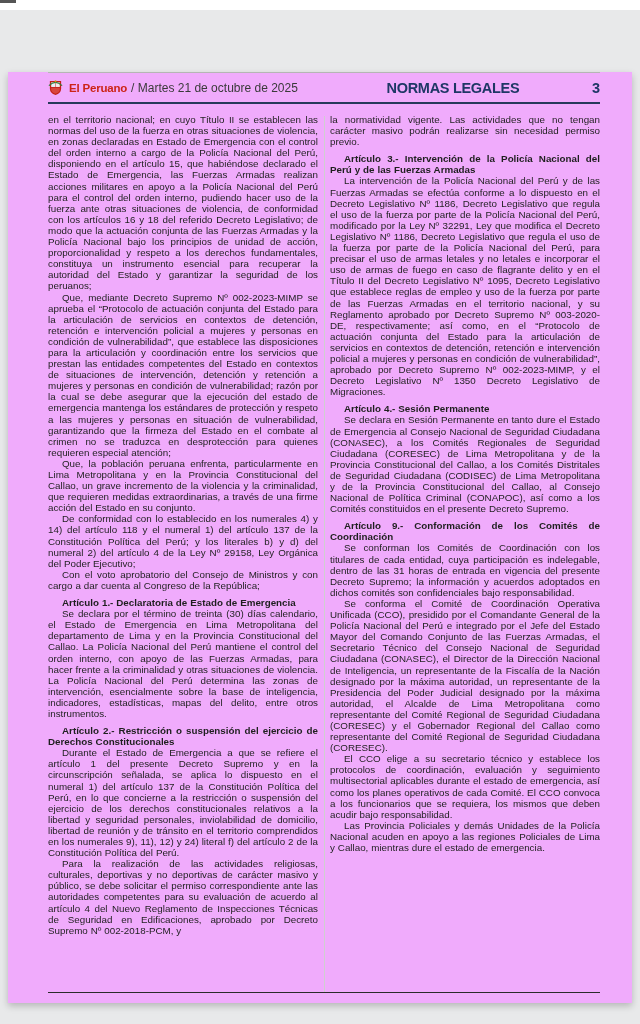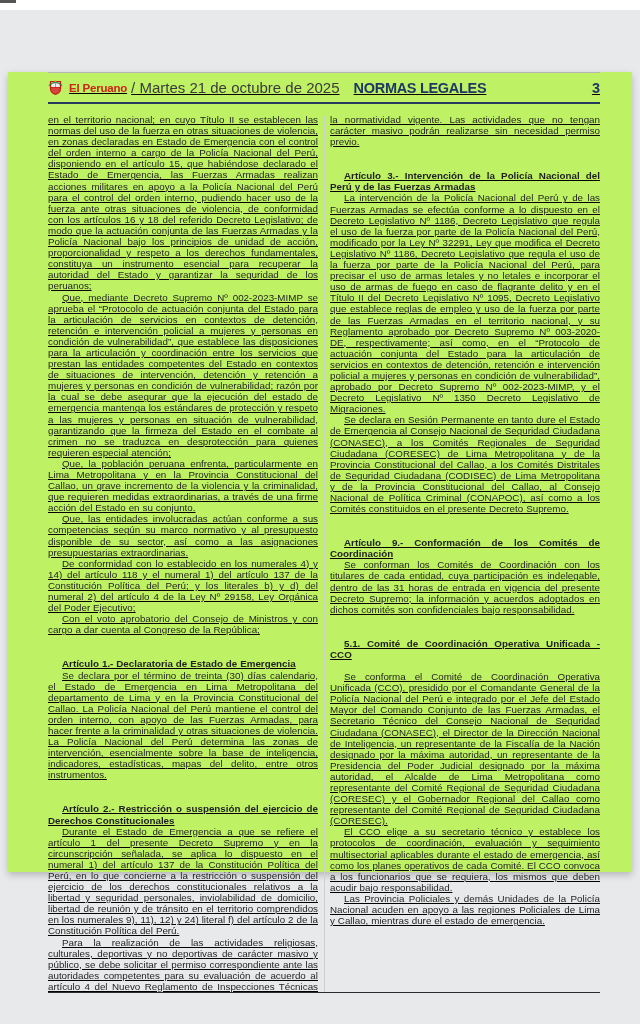--- a/index.html
+++ b/index.html
@@ -5,55 +5,54 @@
   html,body{margin:0;padding:0;}
   body{
     width:640px;height:1024px;overflow:hidden;position:relative;
     background:#e8e9ea;
     font-family:"Liberation Sans",sans-serif;
     -webkit-font-smoothing:antialiased;
   }
   .top-strip{position:absolute;top:0;left:0;width:640px;height:10px;background:#ffffff;}
   .top-sliver{position:absolute;top:0;left:0;width:16px;height:3px;background:#555;}
   .paper{
-    position:absolute;left:8px;top:72px;width:624px;height:800px;
-    background:#bef264;
+    position:absolute;left:8px;top:72px;width:624px;height:931px;
+    background:#f0abfc;
     box-shadow:0 3px 7px rgba(0,0,0,0.22);
-    text-decoration:underline;
   }
   .header{
     margin:0 32px 0 40px;
     height:29px;
     border-top:1px solid #b5b5b5;
     border-bottom:2px solid #27395c;
     display:flex;align-items:center;justify-content:space-between;
   }
   .header-left{display:flex;align-items:center;gap:4px;min-width:230px;}
   .coat{display:inline-flex;width:15px;height:16px;margin-right:2px;}
   .brand{color:#cc2417;font-weight:700;font-size:11.5px;letter-spacing:-0.2px;}
-  .hdate{color:#3a3a3a;font-size:15px;font-weight:500;}
+  .hdate{color:#3a3a3a;font-size:12px;font-weight:500;}
   .section-title{
     color:#1e3765;font-weight:700;font-size:14.5px;letter-spacing:-0.3px;
-    flex:1;transform:translateX(14px);
+    flex:1;text-align:center;transform:translateX(14px);
   }
   .page-num{color:#1e3765;font-weight:700;font-size:14.5px;min-width:20px;text-align:right;}
   .docbody{
     margin:10px 32px 0 40px;
     height:878px;overflow:hidden;
     display:flex;
   }
   .col{width:270px;}
   .col-divider{width:1px;background:#cfcfcf;margin:2px 5px 0 6px;}
   .para{
     margin:0;font-size:9.8px;line-height:11.1px;color:#1f1f1f;
     text-align:justify;word-spacing:0.2px;
   }
   .para.indent{text-indent:14px;}
   .para.head{font-weight:700;}
-  .para.mt{margin-top:23px;}
+  .para.mt{margin-top:6px;}
   .para.mb{margin-bottom:11px;}
   .bottom-rule{
     margin:0 32px 0 40px;height:0;border-top:1.6px solid #2b2b2b;
   }
 </style>
 </head>
 <body>
 
 <div class="top-strip"></div>
 <div class="top-sliver"></div>
@@ -77,38 +76,37 @@
     </div>
     <div class="section-title">NORMAS LEGALES</div>
     <div class="page-num">3</div>
   </div>
 
   <div class="docbody">
     <div class="col" id="col-left">
         <p class="para">en el territorio nacional; en cuyo Título II se establecen las normas del uso de la fuerza en otras situaciones de violencia, en zonas declaradas en Estado de Emergencia con el control del orden interno a cargo de la Policía Nacional del Perú, disponiendo en el artículo 15, que habiéndose declarado el Estado de Emergencia, las Fuerzas Armadas realizan acciones militares en apoyo a la Policía Nacional del Perú para el control del orden interno, pudiendo hacer uso de la fuerza ante otras situaciones de violencia, de conformidad con los artículos 16 y 18 del referido Decreto Legislativo; de modo que la actuación conjunta de las Fuerzas Armadas y la Policía Nacional bajo los principios de unidad de acción, proporcionalidad y respeto a los derechos fundamentales, constituya un instrumento esencial para recuperar la autoridad del Estado y garantizar la seguridad de los peruanos;</p>
         <p class="para indent">Que, mediante Decreto Supremo Nº 002-2023-MIMP se aprueba el “Protocolo de actuación conjunta del Estado para la articulación de servicios en contextos de detención, retención e intervención policial a mujeres y personas en condición de vulnerabilidad”, que establece las disposiciones para la articulación y coordinación entre los servicios que prestan las entidades competentes del Estado en contextos de situaciones de intervención, detención y retención a mujeres y personas en condición de vulnerabilidad; razón por la cual se debe asegurar que la ejecución del estado de emergencia mantenga los estándares de protección y respeto a las mujeres y personas en situación de vulnerabilidad, garantizando que la firmeza del Estado en el combate al crimen no se traduzca en desprotección para quienes requieren especial atención;</p>
         <p class="para indent">Que, la población peruana enfrenta, particularmente en Lima Metropolitana y en la Provincia Constitucional del Callao, un grave incremento de la violencia y la criminalidad, que requieren medidas extraordinarias, a través de una firme acción del Estado en su conjunto.</p>
-        <p class="para indent">Que, las entidades involucradas actúan conforme a sus competencias según su marco normativo y al presupuesto disponible de su sector, así como a las asignaciones presupuestarias extraordinarias.</p>
         <p class="para indent">De conformidad con lo establecido en los numerales 4) y 14) del artículo 118 y el numeral 1) del artículo 137 de la Constitución Política del Perú; y los literales b) y d) del numeral 2) del artículo 4 de la Ley Nº 29158, Ley Orgánica del Poder Ejecutivo;</p>
         <p class="para indent">Con el voto aprobatorio del Consejo de Ministros y con cargo a dar cuenta al Congreso de la República;</p>
         <p class="para head indent mt">Artículo 1.- Declaratoria de Estado de Emergencia</p>
         <p class="para indent">Se declara por el término de treinta (30) días calendario, el Estado de Emergencia en Lima Metropolitana del departamento de Lima y en la Provincia Constitucional del Callao. La Policía Nacional del Perú mantiene el control del orden interno, con apoyo de las Fuerzas Armadas, para hacer frente a la criminalidad y otras situaciones de violencia. La Policía Nacional del Perú determina las zonas de intervención, esencialmente sobre la base de inteligencia, indicadores, estadísticas, mapas del delito, entre otros instrumentos.</p>
         <p class="para head indent mt">Artículo 2.- Restricción o suspensión del ejercicio de Derechos Constitucionales</p>
         <p class="para indent">Durante el Estado de Emergencia a que se refiere el artículo 1 del presente Decreto Supremo y en la circunscripción señalada, se aplica lo dispuesto en el numeral 1) del artículo 137 de la Constitución Política del Perú, en lo que concierne a la restricción o suspensión del ejercicio de los derechos constitucionales relativos a la libertad y seguridad personales, inviolabilidad de domicilio, libertad de reunión y de tránsito en el territorio comprendidos en los numerales 9), 11), 12) y 24) literal f) del artículo 2 de la Constitución Política del Perú.</p>
         <p class="para indent">Para la realización de las actividades religiosas, culturales, deportivas y no deportivas de carácter masivo y público, se debe solicitar el permiso correspondiente ante las autoridades competentes para su evaluación de acuerdo al artículo 4 del Nuevo Reglamento de Inspecciones Técnicas de Seguridad en Edificaciones, aprobado por Decreto Supremo Nº 002-2018-PCM, y</p>
       </div>
     <div class="col-divider"></div>
     <div class="col" id="col-right">
         <p class="para">la normatividad vigente. Las actividades que no tengan carácter masivo podrán realizarse sin necesidad permiso previo.</p>
         <p class="para head indent mt">Artículo 3.- Intervención de la Policía Nacional del Perú y de las Fuerzas Armadas</p>
         <p class="para indent">La intervención de la Policía Nacional del Perú y de las Fuerzas Armadas se efectúa conforme a lo dispuesto en el Decreto Legislativo Nº 1186, Decreto Legislativo que regula el uso de la fuerza por parte de la Policía Nacional del Perú, modificado por la Ley Nº 32291, Ley que modifica el Decreto Legislativo Nº 1186, Decreto Legislativo que regula el uso de la fuerza por parte de la Policía Nacional del Perú, para precisar el uso de armas letales y no letales e incorporar el uso de armas de fuego en caso de flagrante delito y en el Título II del Decreto Legislativo Nº 1095, Decreto Legislativo que establece reglas de empleo y uso de la fuerza por parte de las Fuerzas Armadas en el territorio nacional, y su Reglamento aprobado por Decreto Supremo Nº 003-2020-DE, respectivamente; así como, en el “Protocolo de actuación conjunta del Estado para la articulación de servicios en contextos de detención, retención e intervención policial a mujeres y personas en condición de vulnerabilidad”, aprobado por Decreto Supremo Nº 002-2023-MIMP, y el Decreto Legislativo Nº 1350 Decreto Legislativo de Migraciones.</p>
+        <p class="para head indent mt">Artículo 4.- Sesión Permanente</p>
         <p class="para indent">Se declara en Sesión Permanente en tanto dure el Estado de Emergencia al Consejo Nacional de Seguridad Ciudadana (CONASEC), a los Comités Regionales de Seguridad Ciudadana (CORESEC) de Lima Metropolitana y de la Provincia Constitucional del Callao, a los Comités Distritales de Seguridad Ciudadana (CODISEC) de Lima Metropolitana y de la Provincia Constitucional del Callao, al Consejo Nacional de Política Criminal (CONAPOC), así como a los Comités constituidos en el presente Decreto Supremo.</p>
         <p class="para head indent mt">Artículo 9.- Conformación de los Comités de Coordinación</p>
         <p class="para indent">Se conforman los Comités de Coordinación con los titulares de cada entidad, cuya participación es indelegable, dentro de las 31 horas de entrada en vigencia del presente Decreto Supremo; la información y acuerdos adoptados en dichos comités son confidenciales bajo responsabilidad.</p>
-        <p class="para head indent mt mb">5.1. Comité de Coordinación Operativa Unificada - CCO</p>
         <p class="para indent">Se conforma el Comité de Coordinación Operativa Unificada (CCO), presidido por el Comandante General de la Policía Nacional del Perú e integrado por el Jefe del Estado Mayor del Comando Conjunto de las Fuerzas Armadas, el Secretario Técnico del Consejo Nacional de Seguridad Ciudadana (CONASEC), el Director de la Dirección Nacional de Inteligencia, un representante de la Fiscalía de la Nación designado por la máxima autoridad, un representante de la Presidencia del Poder Judicial designado por la máxima autoridad, el Alcalde de Lima Metropolitana como representante del Comité Regional de Seguridad Ciudadana (CORESEC) y el Gobernador Regional del Callao como representante del Comité Regional de Seguridad Ciudadana (CORESEC).</p>
         <p class="para indent">El CCO elige a su secretario técnico y establece los protocolos de coordinación, evaluación y seguimiento multisectorial aplicables durante el estado de emergencia, así como los planes operativos de cada Comité. El CCO convoca a los funcionarios que se requiera, los mismos que deben acudir bajo responsabilidad.</p>
         <p class="para indent">Las Provincia Policiales y demás Unidades de la Policía Nacional acuden en apoyo a las regiones Policiales de Lima y Callao, mientras dure el estado de emergencia.</p>
       </div>
   </div>
 
   <div class="bottom-rule"></div>
 </div>
 
 </body></html>

